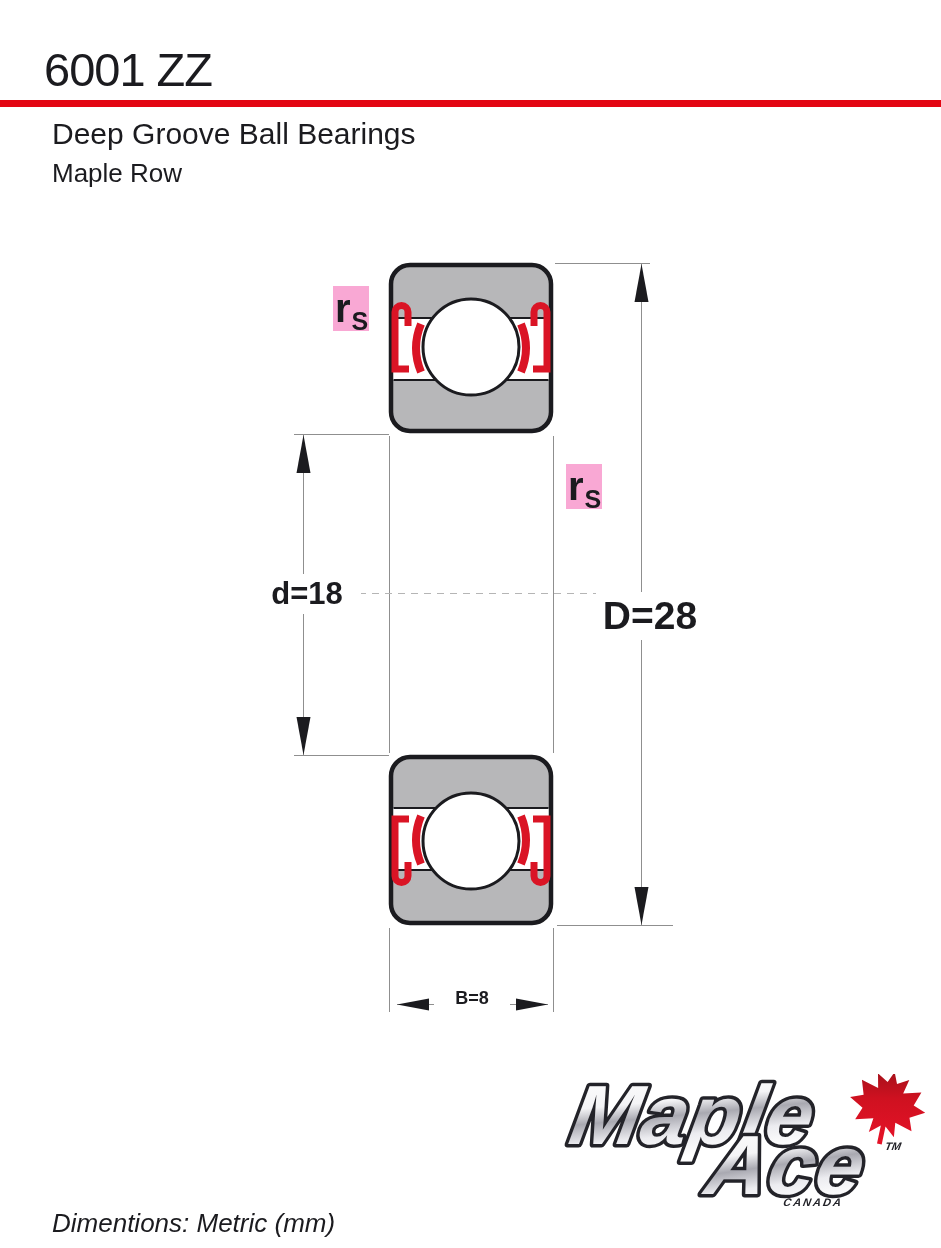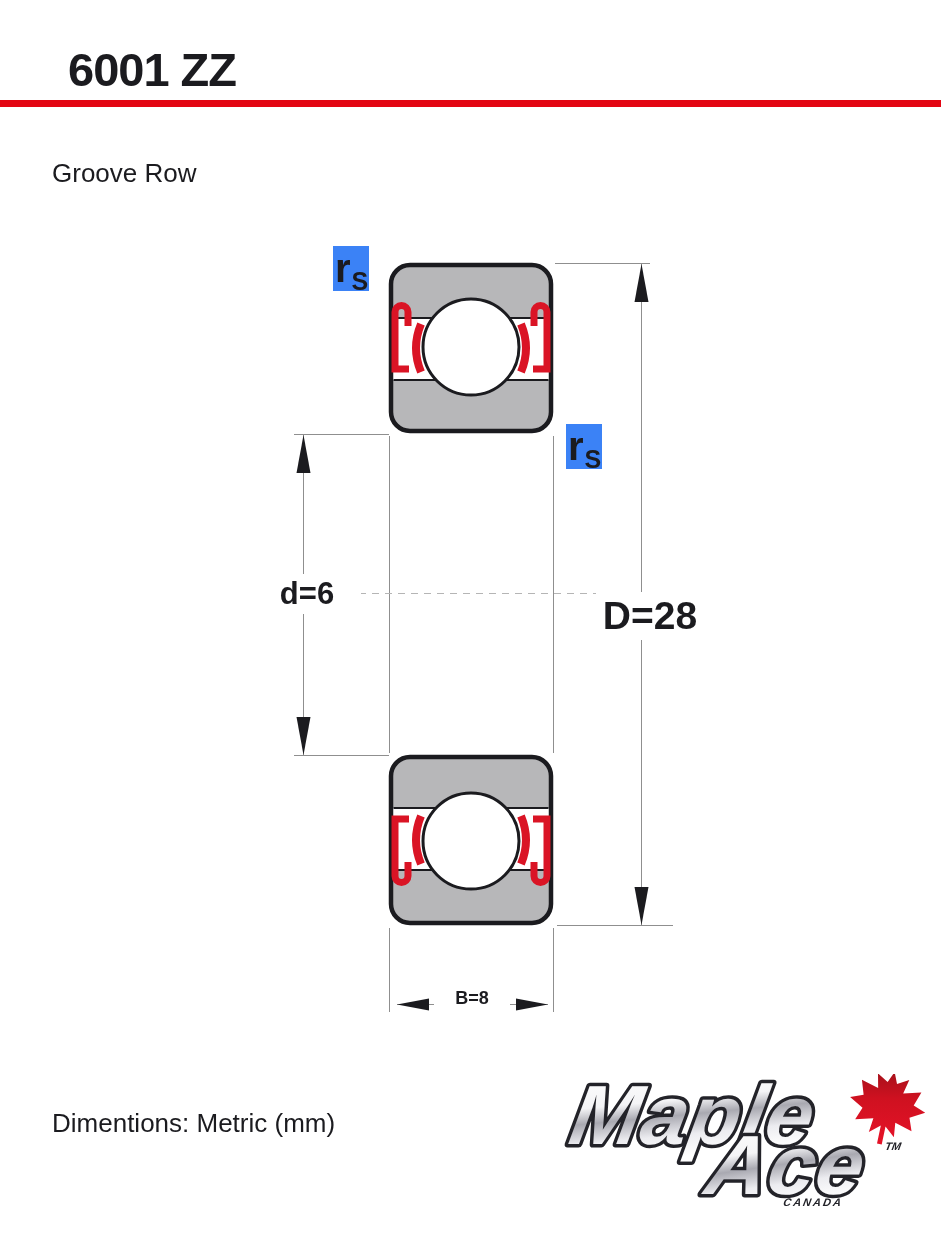--- a/index.html
+++ b/index.html
@@ -8,21 +8,21 @@
     --bearing-gray:#b7b7b9;
     --ink:#1b1b1f;
     --dim-line:#8f8f8f;
   }
   html,body{margin:0;padding:0;background:#fff;}
   .page{
     position:relative;width:941px;height:1248px;background:#fff;overflow:hidden;
     font-family:"Liberation Sans",sans-serif;color:var(--ink);
   }
   
-  .part-number{position:absolute;left:68px;top:42px;font-size:47px;font-weight:700;letter-spacing:-1px;}
+  .part-number{position:absolute;left:44px;top:42px;font-size:47px;font-weight:400;letter-spacing:-1px;}
   .red-rule{position:absolute;left:0;top:100px;width:941px;height:7px;background:var(--accent-red);}
   .product-line{position:absolute;left:52px;top:117px;font-size:30px;font-weight:400;}
   .row-type{position:absolute;left:52px;top:158px;font-size:26px;font-weight:400;}
   
   .dim-layer{position:absolute;left:0;top:0;width:941px;height:1248px;}
   .xline{stroke:var(--dim-line);stroke-width:1;fill:none;}
   .cline{stroke:#b5b5b5;stroke-width:1;fill:none;stroke-dasharray:7 6;}
   .arrow{fill:var(--ink);stroke:none;}
   .bearing{position:absolute;width:168px;height:174px;}
   .bearing-top{left:387px;top:261px;}
@@ -31,37 +31,38 @@
   .bore-band{fill:#fff;}
   .band-edge{stroke:var(--ink);stroke-width:2;}
   .shield{fill:none;stroke:var(--shield-red);stroke-width:7;}
   .race{fill:none;stroke:var(--shield-red);stroke-width:8;}
   .ball{fill:#fff;stroke:var(--ink);stroke-width:3;}
   
   .dim-label{position:absolute;background:#fff;text-align:center;color:var(--ink);font-weight:600;padding:2px 0;}
   .label-d{left:253px;top:574px;width:108px;font-size:31px;}
   .label-D{left:596px;top:592px;width:108px;font-size:39px;}
   .label-B{left:434px;top:986px;width:76px;font-size:18px;font-weight:700;}
-  .rs-label{position:absolute;font-weight:700;color:var(--ink);background:#3b82f6;padding:0 2px;}
+  .rs-label{position:absolute;font-weight:700;color:var(--ink);background:#f9a8d4;padding:0 2px;margin-top:40px;}
   .rs-top{left:333px;top:246px;}
   .rs-right{left:566px;top:424px;}
   .rs-base{font-size:40px;font-weight:700;}
   .rs-sub{font-size:25px;font-weight:700;position:relative;top:8px;left:1px;}
   
-  .dimensions-note{position:absolute;left:52px;top:1108px;font-size:26px;font-weight:400;}
+  .dimensions-note{position:absolute;left:52px;top:1208px;font-size:26px;font-weight:400;font-style:italic;}
   .brand-logo{position:absolute;left:553px;top:1074px;width:388px;height:146px;}
 </style>
 </head>
 <body>
 
 <div class="page">
 
   <div class="part-number">6001 ZZ</div>
   <div class="red-rule"></div>
-  <div class="row-type">Groove Row</div>
+  <div class="product-line">Deep Groove Ball Bearings</div>
+  <div class="row-type">Maple Row</div>
 
   <svg class="dim-layer" viewBox="0 0 941 1248" xmlns="http://www.w3.org/2000/svg">
 
     <path class="xline" d="M 555,263.5 H 650"></path>
     <path class="xline" d="M 557,925.5 H 673"></path>
     <path class="xline" d="M 641.5,263.5 V 925.5"></path>
 
     <path class="xline" d="M 294,434.5 H 389"></path>
     <path class="xline" d="M 294,755.5 H 389"></path>
     <path class="xline" d="M 303.5,434.5 V 755.5"></path>
@@ -109,21 +110,21 @@
     <circle class="ball" cx="84" cy="86" r="48"></circle>
   </svg>
 
   <div class="rs-label rs-top">
     <span class="rs-base">r</span><span class="rs-sub">S</span>
   </div>
   <div class="rs-label rs-right">
     <span class="rs-base">r</span><span class="rs-sub">S</span>
   </div>
 
-  <div class="dim-label label-d">d=6</div>
+  <div class="dim-label label-d">d=18</div>
   <div class="dim-label label-D">D=28</div>
   <div class="dim-label label-B">B=8</div>
 
   <div class="dimensions-note">Dimentions: Metric (mm)</div>
 
   <svg class="brand-logo" viewBox="0 0 388 146" xmlns="http://www.w3.org/2000/svg">
     <defs>
       <linearGradient id="metal" x1="0" y1="0" x2="0.25" y2="1">
         <stop offset="0" stop-color="#ffffff"></stop>
         <stop offset="0.42" stop-color="#f4f4f6"></stop>

